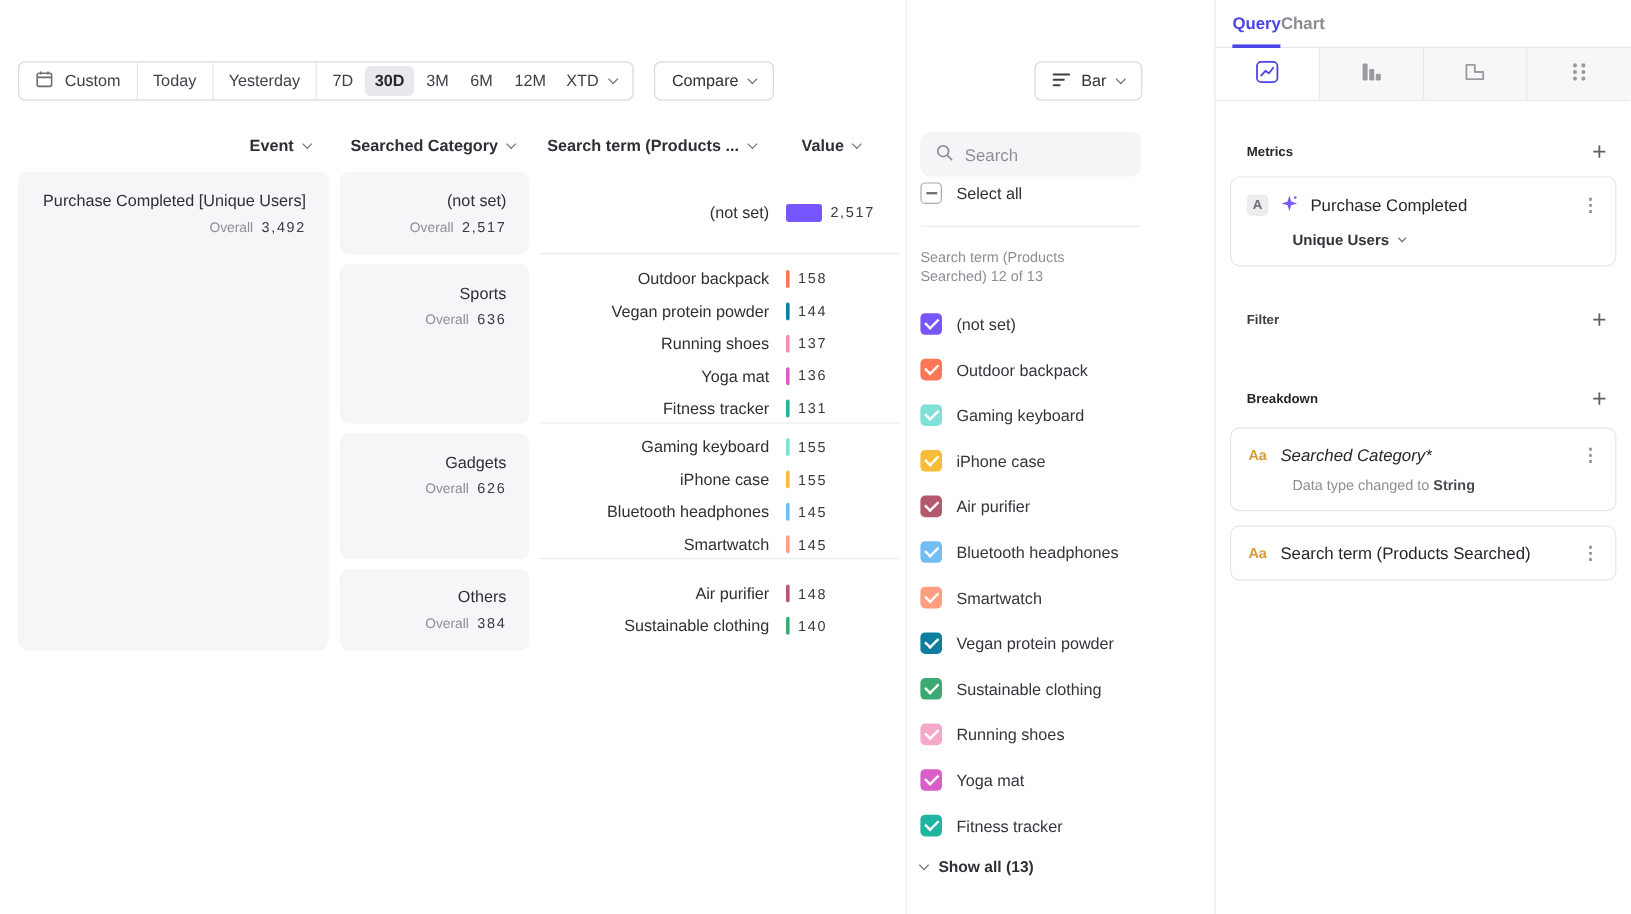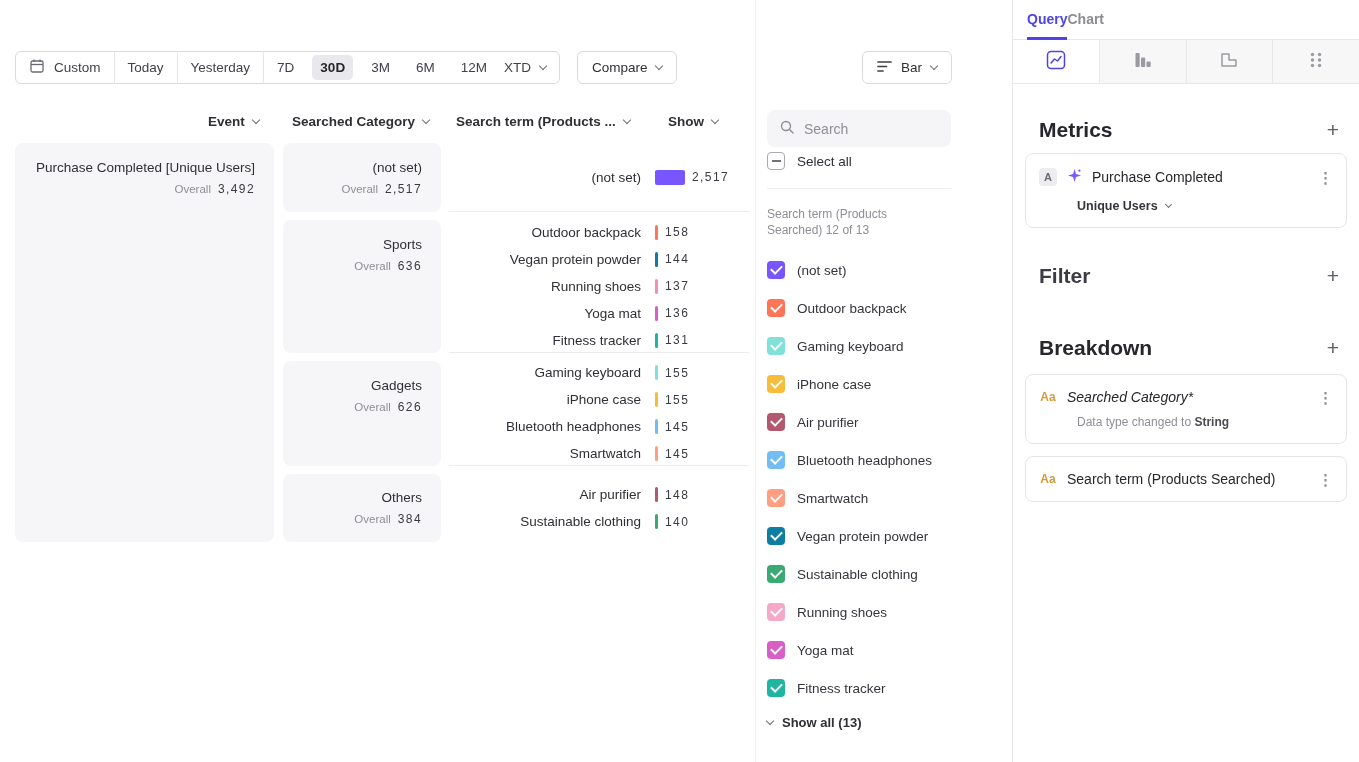--- a/index.html
+++ b/index.html
@@ -5,21 +5,21 @@
   *{box-sizing:border-box;margin:0;padding:0}
   html,body{width:1359px;height:762px;overflow:hidden}
   body{font-family:"Liberation Sans",sans-serif;font-size:14px;color:#2f2f35;background:#fff;position:relative}
 
   
   .main{position:absolute;left:0;top:0;width:1012px;height:762px}
   .toolbar{position:absolute;left:15px;top:51px;display:flex;align-items:center}
   .seg{display:flex;align-items:center;height:33px;border:1px solid #d9d9de;border-radius:6px;background:#fff}
   .seg-item{display:flex;align-items:center;gap:9px;padding:0 13px;font-size:13.5px;color:#41414a;height:100%;cursor:pointer}
   .seg-sep{width:1px;height:33px;background:#e6e6ea}
-  .ranges{display:flex;align-items:flex-start;padding:0 5px;gap:10px}
+  .ranges{display:flex;align-items:flex-start;padding:0 5px;gap:2px}
   .range{padding:5px 8px;border-radius:5px;font-size:13.5px;color:#41414a;cursor:pointer}
   .range.selected{background:#e9e9ed;font-weight:700;color:#26262c}
   .btn{display:flex;align-items:center;gap:9px;height:33px;padding:8px 14px;border:1px solid #d9d9de;border-radius:6px;font-size:13.5px;color:#2f2f35;background:#fff;cursor:pointer}
   .compare{margin-left:17px}
   .bar-btn{position:absolute;left:862px;top:51px}
   .chev{display:inline-block;width:6px;height:6px;border-right:1.5px solid #6f6f78;border-bottom:1.5px solid #6f6f78;transform:rotate(45deg);margin-top:-4px;flex:none}
 
   .col-headers{position:absolute;top:114px;left:0;width:100%;height:22px}
   .col-h{position:absolute;display:flex;align-items:center;gap:8px;font-weight:700;font-size:13.5px;color:#2f2f35;cursor:pointer;white-space:nowrap}
 
@@ -65,21 +65,21 @@
   .qtab{display:flex;align-items:center;font-size:14px;font-weight:600;color:#8b8b93;border-bottom:3px solid transparent;margin-bottom:-1px;cursor:pointer}
   .qtab.active{color:#4C44E4;border-bottom-color:#4C44E4}
   .icon-tabs{display:flex;height:44px;border-bottom:1px solid #e7e7ea}
   .icon-tab{flex:1;display:flex;align-items:center;justify-content:center;background:#f7f7f8;border-right:1px solid #e7e7ea;cursor:pointer}
   .icon-tab:last-child{border-right:none}
   .icon-tab.active{background:#fff}
   .section-head{display:flex;align-items:center;justify-content:space-between;margin:0 20px 0 26px}
   .head-metrics{margin-top:34px}
   .head-filter{margin-top:36px}
   .head-breakdown{margin-top:48px}
-  .section-title{font-size:21px;font-weight:700;color:#26262c}
+  .section-title{font-size:11px;font-weight:700;color:#26262c}
   .plus{font-size:21px;font-weight:400;color:#5f5f68;line-height:18px;cursor:pointer}
   .card{margin:11px 12px 0;border:1px solid #e6e6ea;border-radius:8px;padding:14px 13px}
   .card-row{display:flex;align-items:center;gap:10px}
   .badge-a{width:18px;height:18px;border-radius:4px;background:#ededf0;color:#6b6b74;font-size:11px;font-weight:700;display:flex;align-items:center;justify-content:center;flex:none}
   .metric-name{font-size:14px;color:#26262c;flex:1;white-space:nowrap}
   .kebab{color:#8e8e96;font-size:15px;font-weight:700;line-height:1;cursor:pointer}
   .measure-row{margin-top:13px;margin-left:38px;display:flex;align-items:center;gap:8px;font-size:12.5px;font-weight:700;color:#34343b;cursor:pointer}
   .aa-icon{font-size:12px;font-weight:700;color:#D79A3A;width:18px;text-align:center;flex:none;font-style:normal}
   .bd-label{font-size:14px;color:#26262c;flex:1;white-space:nowrap}
   .bd-label.italic{font-style:italic}
@@ -152,21 +152,21 @@
       </div>
     <div class="col-h" style="left:292px">
         <span>Searched Category</span>
         <span class="chev"></span>
       </div>
     <div class="col-h" style="left:456px">
         <span>Search term (Products ...</span>
         <span class="chev"></span>
       </div>
     <div class="col-h" style="left:668px">
-        <span>Show</span>
+        <span>Value</span>
         <span class="chev"></span>
       </div>
   </div>
 
   <div class="event-cell">
     <div class="cell-title">Purchase Completed [Unique Users]</div>
     <div class="overall">
       <span class="overall-label">Overall</span>
       <span class="num">3,492</span>
     </div>

